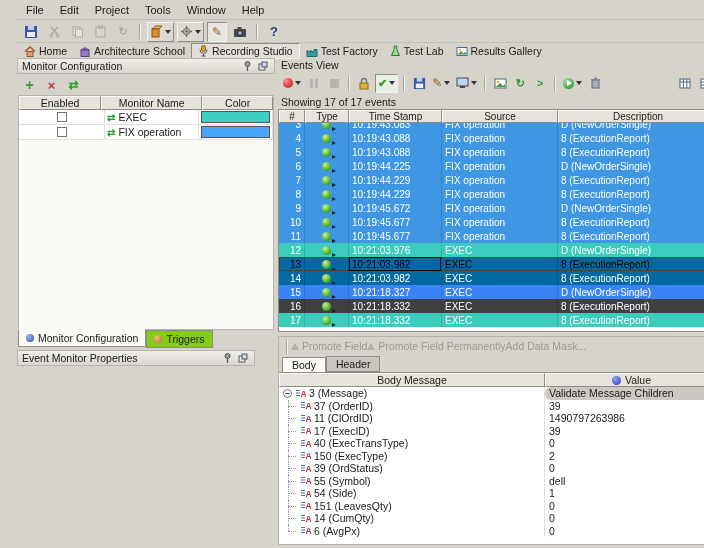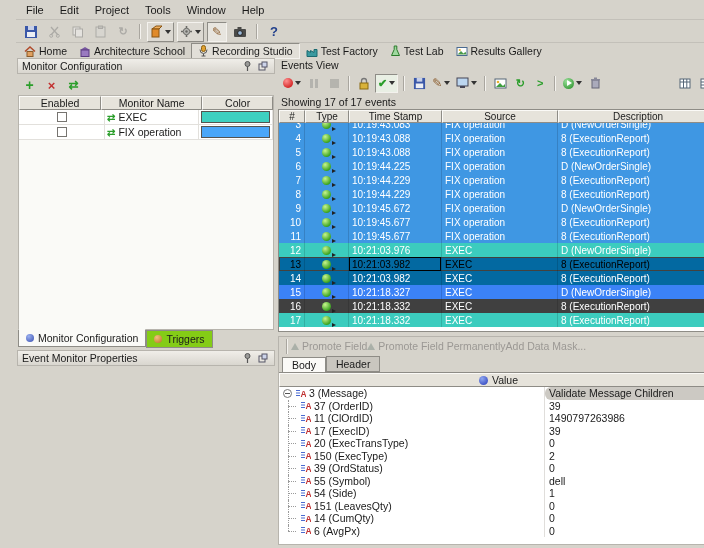--- a/index.html
+++ b/index.html
@@ -34,21 +34,21 @@
   .ptab { height:16px; display:flex; align-items:center; gap:3px; padding:0 6px; font-size:10.5px; }
   .ptab.selected { border:1px solid; border-color:#8e8c86 #f4f2ee #f4f2ee #8e8c86; background:#e2dfd8; }
 
   
   .phdr { position:absolute; height:16px; background:linear-gradient(#f0eee9,#d9d6cf);
           border:1px solid #b7b4ad; display:flex; align-items:center; padding:0 4px; font-size:10.5px; }
   .phdr .spacer { flex:1; }
   .ph-ic { width:14px; height:13px; display:flex; align-items:center; justify-content:center; margin-left:2px; }
 
   #mc-header  { left:1px; top:58px;  width:258px; }
-  #emp-header { left:1px; top:350px; width:258px; }
+  #emp-header { left:1px; top:350px; width:238px; }
 
   
   #mc-toolbar { position:absolute; left:1px; top:75px; width:258px; height:20px;
                 display:flex; align-items:center; gap:5px; padding-left:4px; }
   .mc-btn { width:17px; height:17px; display:flex; align-items:center; justify-content:center; font-size:12px; }
 
   #mc-table { position:absolute; left:2px; top:95px; width:256px; height:235px;
               background:#fafaf7; border:1px solid #b7b4ad; }
   .mc-hrow { display:flex; height:14px; }
   .hcell { background:#e6e3db; border-top:1px solid #fbfaf7; border-left:1px solid #fbfaf7;
@@ -667,20 +667,21 @@
       <span class="dis-btn">
         <span>Add Data Mask...</span>
       </span>
     </div>
     <div id="d-tabs">
       <span class="dtab selected">Body</span>
       <span class="dtab">Header</span>
     </div>
     <div id="d-table">
       <div class="d-hrow">
+        <div class="hcell d-h dw1">Body Message</div>
         <div class="hcell d-h dw2">
           <span class="vball"></span>
           <span>Value</span>
         </div>
       </div>
       <div id="tree-rows">
           <div class="tr-row">
             <div class="tc tc1">
               <span class="expander"></span>
               <span class="f-ic">
@@ -730,21 +731,21 @@
             <div class="tc tc2">39</div>
           </div>
           <div class="tr-row t-child">
             <div class="tc tc1">
               <span class="f-ic">
                 <svg width="11" height="11" viewBox="0 0 11 11">
                   <path d="M1 2.5 h4 M1 5 h4 M1 7.5 h4" stroke="#4a6ad0" stroke-width="1"></path>
                   <text x="5.5" y="9" font-size="8.5" font-weight="bold" fill="#c03030">A</text>
                 </svg>
               </span>
-              <span>20 (ExecTransType)</span>
+              <span>40 (ExecTransType)</span>
             </div>
             <div class="tc tc2">0</div>
           </div>
           <div class="tr-row t-child">
             <div class="tc tc1">
               <span class="f-ic">
                 <svg width="11" height="11" viewBox="0 0 11 11">
                   <path d="M1 2.5 h4 M1 5 h4 M1 7.5 h4" stroke="#4a6ad0" stroke-width="1"></path>
                   <text x="5.5" y="9" font-size="8.5" font-weight="bold" fill="#c03030">A</text>
                 </svg>

